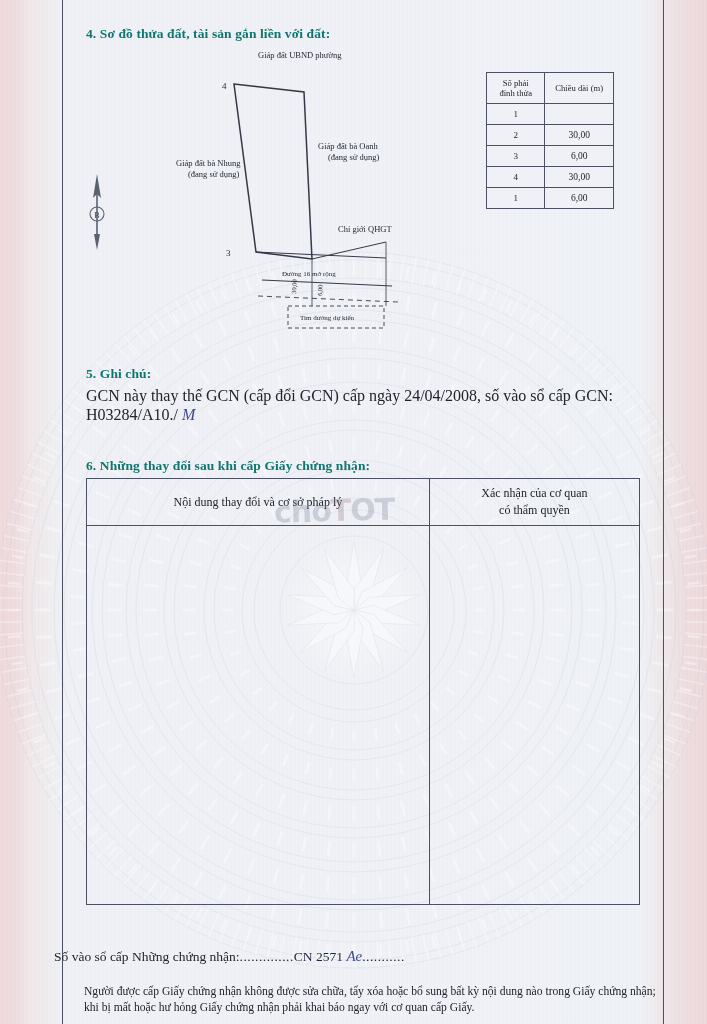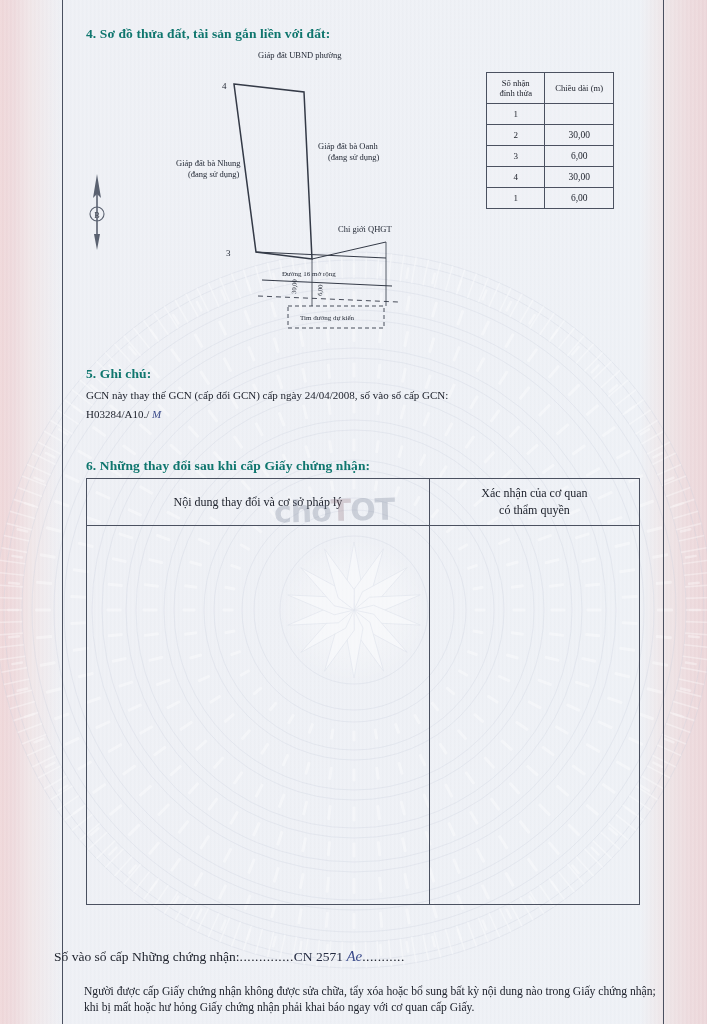--- a/index.html
+++ b/index.html
@@ -85,21 +85,21 @@
     color: #0f766e;
   }
   #sec4 { left: 24px; top: 26px; }
   #sec5 { left: 24px; top: 366px; }
   #sec6 { left: 24px; top: 458px; }
 
   .note-text {
     position: absolute;
     left: 24px; top: 386px;
     width: 560px;
-    font-size: 11px;
+    font-size: 16px;
     line-height: 19px;
     color: #20242e;
   }
   .note-text .l2 { display: block; }
   .sig-ink {
     font-family: "Liberation Serif", serif;
     font-style: italic;
     color: #3a4a8a;
   }
 
@@ -914,21 +914,21 @@
           <line x1="226" y1="215" x2="226" y2="262" stroke="#343a47" stroke-width="0.8"></line>
           <line x1="300" y1="198" x2="300" y2="262" stroke="#343a47" stroke-width="0.8"></line>
         </g>
       </svg>
     </div>
 
     <table class="len-table">
       <tbody>
           <tr>
         <th>
-          <span>Số nhận</span><br>
+          <span>Số phải</span><br>
           <span>đỉnh thửa</span>
         </th>
         <th>Chiều dài (m)</th>
       </tr>
       <tr>
         <td class="idx">1</td>
         <td class="val"></td>
       </tr>
       <tr>
         <td class="idx">2</td>

